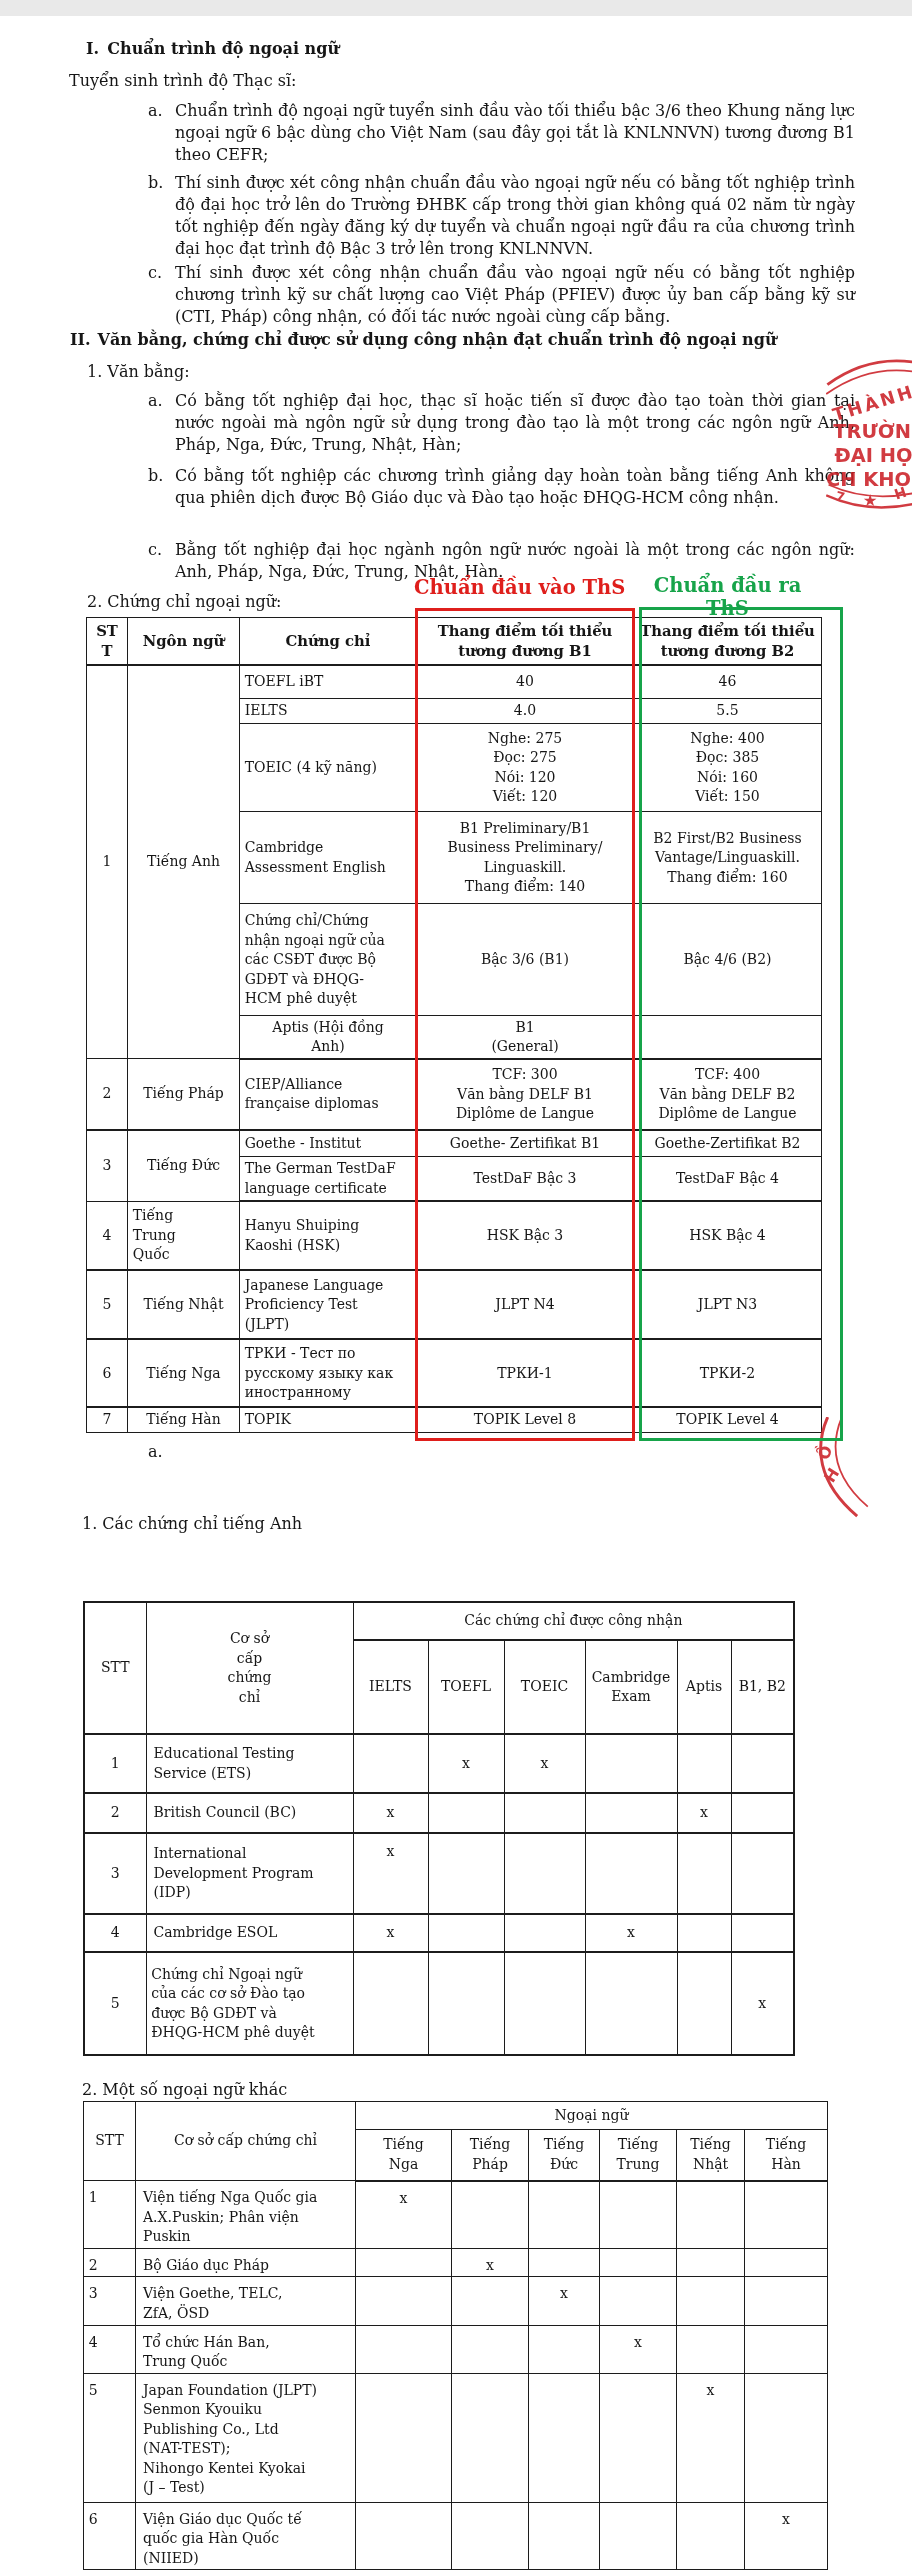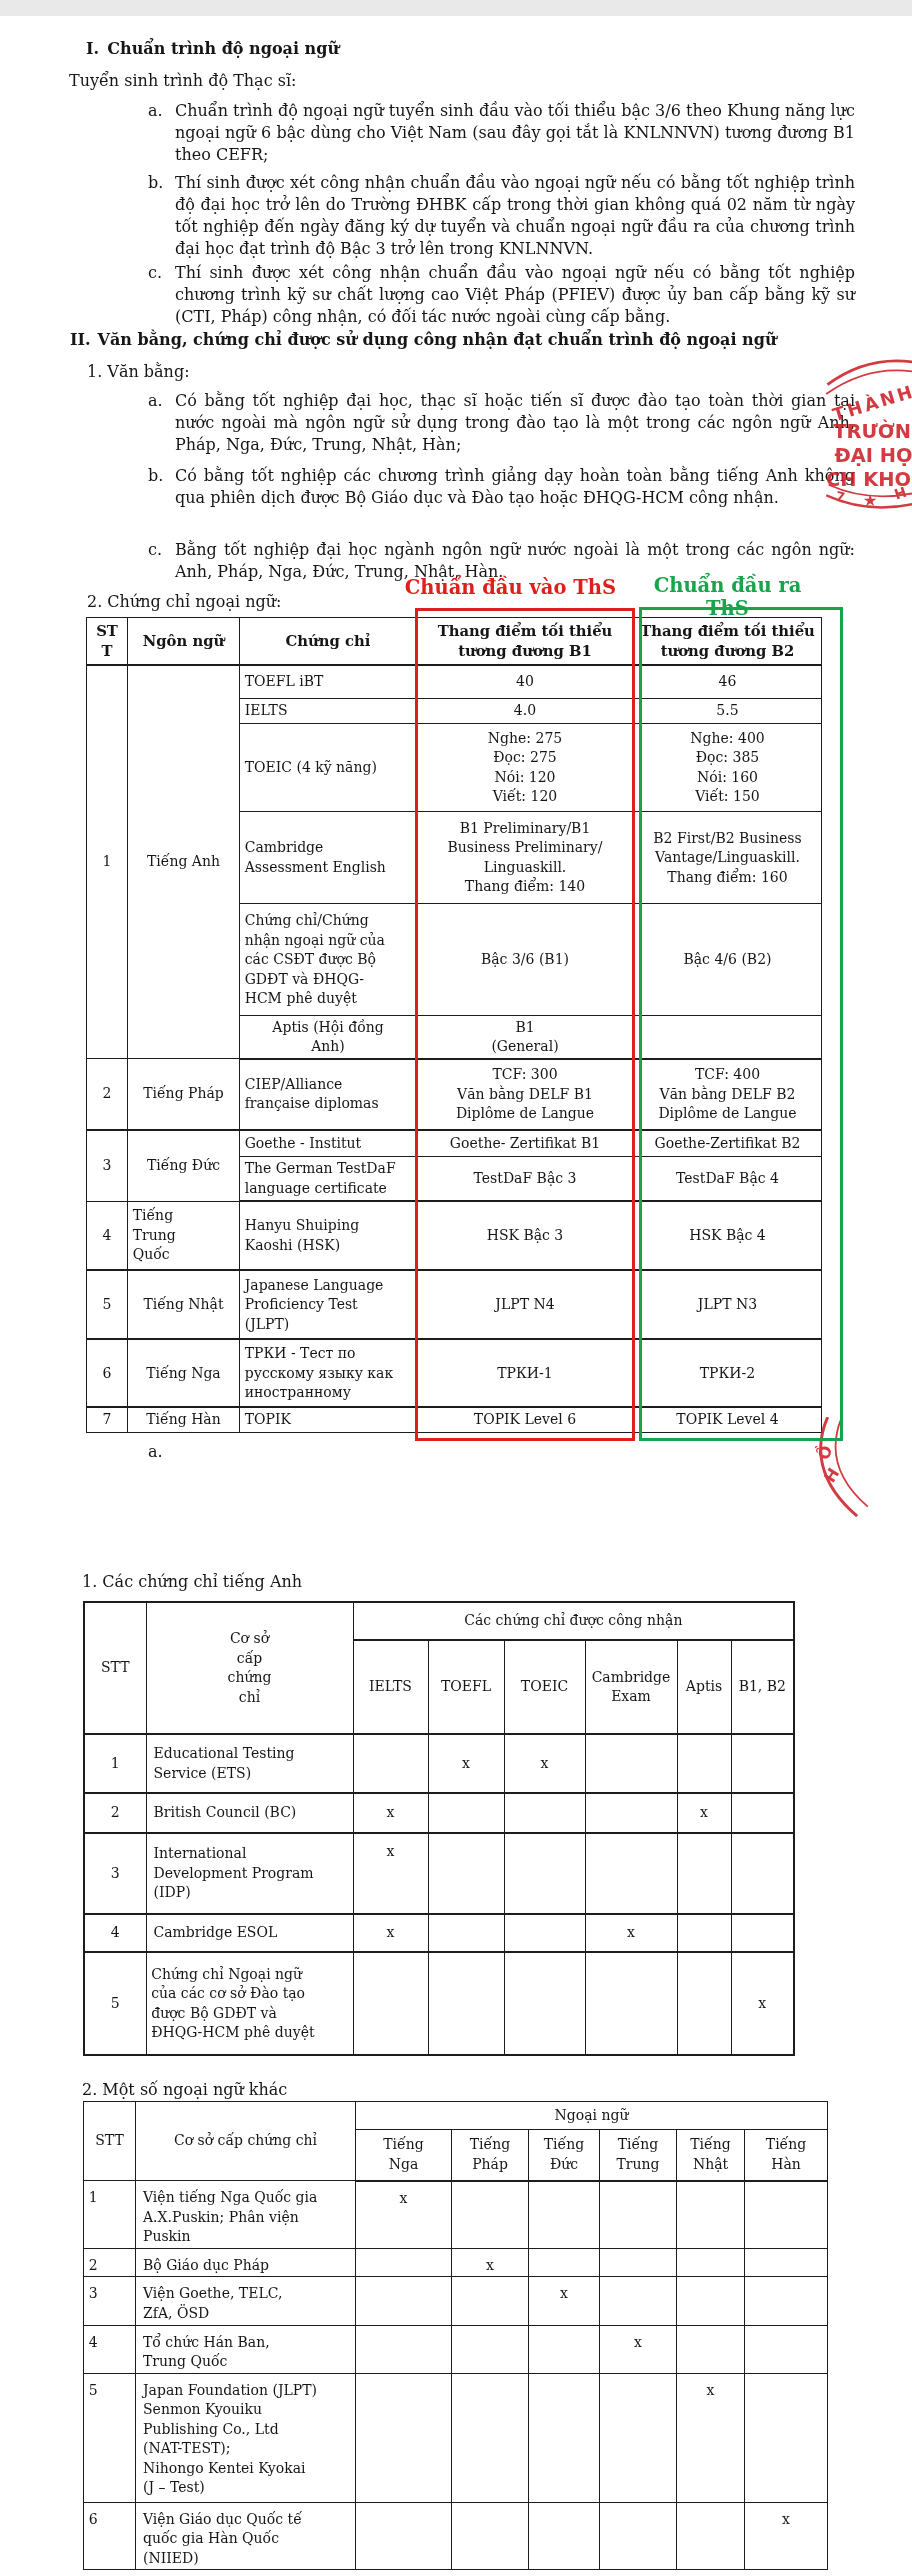--- a/index.html
+++ b/index.html
@@ -68,21 +68,21 @@
   <div class="abs body-text just" style="left:175px;top:374px;width:680px;">Có bằng tốt nghiệp đại học, thạc sĩ hoặc tiến sĩ được đào tạo toàn thời gian tại nước ngoài mà ngôn ngữ sử dụng trong đào tạo là một trong các ngôn ngữ Anh, Pháp, Nga, Đức, Trung, Nhật, Hàn;</div>
 
   <div class="abs body-text" style="left:148px;top:449px;">b.</div>
   <div class="abs body-text just" style="left:175px;top:449px;width:680px;">Có bằng tốt nghiệp các chương trình giảng dạy hoàn toàn bằng tiếng Anh không qua phiên dịch được Bộ Giáo dục và Đào tạo hoặc ĐHQG-HCM công nhận.</div>
 
   <div class="abs body-text" style="left:148px;top:523px;">c.</div>
   <div class="abs body-text just" style="left:175px;top:523px;width:680px;">Bằng tốt nghiệp đại học ngành ngôn ngữ nước ngoài là một trong các ngôn ngữ: Anh, Pháp, Nga, Đức, Trung, Nhật, Hàn.</div>
 
   <div class="abs body-text" style="left:87px;top:575px;">2. Chứng chỉ ngoại ngữ:</div>
 
-  <div class="abs ann-label red-t" style="left:396px;top:560px;width:220px;text-align:right;">Chuẩn đầu vào ThS</div>
+  <div class="abs ann-label red-t" style="left:414px;top:560px;width:220px;text-align:left;">Chuẩn đầu vào ThS</div>
   <div class="abs ann-label green-t" style="left:639px;top:558px;width:177px;text-align:center;">Chuẩn đầu ra ThS</div>
   <div class="abs redbox" style="left:415px;top:592px;width:214px;height:827px;"></div>
   <div class="abs greenbox" style="left:639px;top:591px;width:198px;height:828px;"></div>
 
   <table class="t1">
     <colgroup>
         <col style="width:41px">
         <col style="width:112px">
         <col style="width:177px">
         <col style="width:217px">
@@ -198,30 +198,30 @@
       <td class="lft pre">ТРКИ - Тест по
 русскому языку как
 иностранному</td>
       <td class="ctr">ТРКИ-1</td>
       <td class="ctr">ТРКИ-2</td>
     </tr>
     <tr style="height:25px">
       <td class="ctr">7</td>
       <td class="ctr">Tiếng Hàn</td>
       <td class="lft">TOPIK</td>
-      <td class="ctr">TOPIK Level 6</td>
+      <td class="ctr">TOPIK Level 8</td>
       <td class="ctr">TOPIK Level 4</td>
     </tr>
   </tbody>
     </table>
 
   <div class="abs body-text" style="left:148px;top:1425px;">a.</div>
 
 
-  <div class="abs body-text" style="left:82px;top:1555px;">1. Các chứng chỉ tiếng Anh</div>
+  <div class="abs body-text" style="left:82px;top:1497px;">1. Các chứng chỉ tiếng Anh</div>
 
   <table class="t2">
     <colgroup>
         <col style="width:62px">
         <col style="width:207px">
         <col style="width:75px">
         <col style="width:76px">
         <col style="width:81px">
         <col style="width:92px">
         <col style="width:54px">

